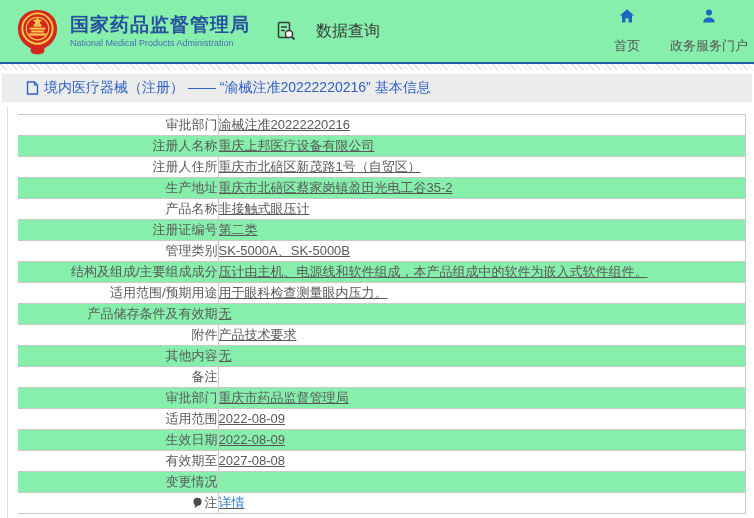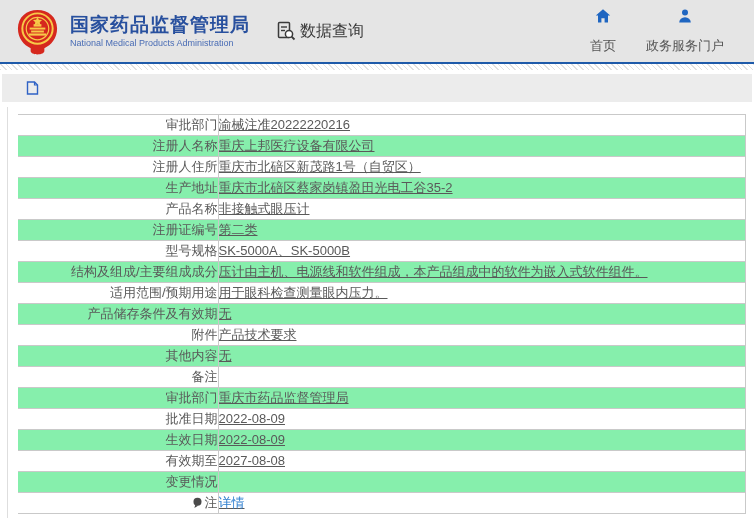--- a/index.html
+++ b/index.html
@@ -8,38 +8,38 @@
     font-family: "Liberation Sans", "DejaVu Sans", sans-serif;
     width: 754px; height: 518px; overflow: hidden;
     color: #595959;
   }
   .page { width: 754px; height: 518px; background: #fff; }
 
   
   header {
     height: 64px;
     display: flex; align-items: center;
-    padding-left: 14px; padding-right: 24px;
-    background: #e5e5e5;
+    padding-left: 14px; padding-right: 0;
+    background: #86efac;
     border-bottom: 2px solid var(--line-blue, #1e5aa9);
   }
   .logo-block { display: flex; align-items: center; }
   .emblem { width: 47px; height: 47px; display: block; }
   .titles { margin-left: 9px; }
   .agency-cn {
     font-size: 19px; font-weight: bold; letter-spacing: 1px;
     color: var(--header-blue, #28509e);
     line-height: 24px; white-space: nowrap;
   }
   .agency-en {
     font-size: 9px; color: #4a6db5; line-height: 12px; white-space: nowrap;
   }
   .data-query {
     margin-left: 26px;
-    display: flex; align-items: center; gap: 4px;
+    display: flex; align-items: center; gap: 20px;
     font-size: 16px; color: #3a3a3a; cursor: pointer;
     text-decoration: none;
   }
   .dq-icon { width: 20px; height: 20px; display: block; }
   nav { margin-left: auto; display: flex; gap: 30px; padding-right: 6px; }
   .nav-item {
     display: flex; flex-direction: column; align-items: center; gap: 13px;
     font-size: 13px; color: #555; text-decoration: none; cursor: pointer;
     white-space: nowrap;
   }
@@ -155,20 +155,21 @@
 
   <div class="hatch"></div>
 
   <div class="breadcrumb">
     <span>
       <svg class="bc-icon" viewBox="0 0 13 14">
         <path d="M1.5 1 H8.5 L11.5 4 V13 H1.5 Z" fill="none" stroke="#2f62c5" stroke-width="1.4"></path>
         <path d="M8.5 1 V4 H11.5" fill="none" stroke="#2f62c5" stroke-width="1.2"></path>
       </svg>
     </span>
+    <span>境内医疗器械（注册） —— “渝械注准20222220216” 基本信息</span>
   </div>
 
   <main class="panel">
     <table class="detail">
       <tbody>
           <tr>
             <td class="label-cell"><span>审批部门</span></td>
             <td class="value-cell"><span>渝械注准20222220216</span></td>
           </tr>
           <tr class="stripe">
@@ -185,21 +186,21 @@
           </tr>
           <tr>
             <td class="label-cell"><span>产品名称</span></td>
             <td class="value-cell"><span>非接触式眼压计</span></td>
           </tr>
           <tr class="stripe">
             <td class="label-cell"><span>注册证编号</span></td>
             <td class="value-cell"><span>第二类</span></td>
           </tr>
           <tr>
-            <td class="label-cell"><span>型号规格</span></td>
+            <td class="label-cell"><span>管理类别</span></td>
             <td class="value-cell"><span>SK-5000A、SK-5000B</span></td>
           </tr>
           <tr class="stripe">
             <td class="label-cell"><span>结构及组成/主要组成成分</span></td>
             <td class="value-cell"><span>压计由主机、电源线和软件组成，本产品组成中的软件为嵌入式软件组件。</span></td>
           </tr>
           <tr>
             <td class="label-cell"><span>适用范围/预期用途</span></td>
             <td class="value-cell"><span>用于眼科检查测量眼内压力。</span></td>
           </tr>
@@ -217,21 +218,21 @@
           </tr>
           <tr>
             <td class="label-cell"><span>备注</span></td>
             <td class="value-cell"><span></span></td>
           </tr>
           <tr class="stripe">
             <td class="label-cell"><span>审批部门</span></td>
             <td class="value-cell"><span>重庆市药品监督管理局</span></td>
           </tr>
           <tr>
-            <td class="label-cell"><span>批准日期</span></td>
+            <td class="label-cell"><span>适用范围</span></td>
             <td class="value-cell"><span>2022-08-09</span></td>
           </tr>
           <tr class="stripe">
             <td class="label-cell"><span>生效日期</span></td>
             <td class="value-cell"><span>2022-08-09</span></td>
           </tr>
           <tr>
             <td class="label-cell"><span>有效期至</span></td>
             <td class="value-cell"><span>2027-08-08</span></td>
           </tr>

